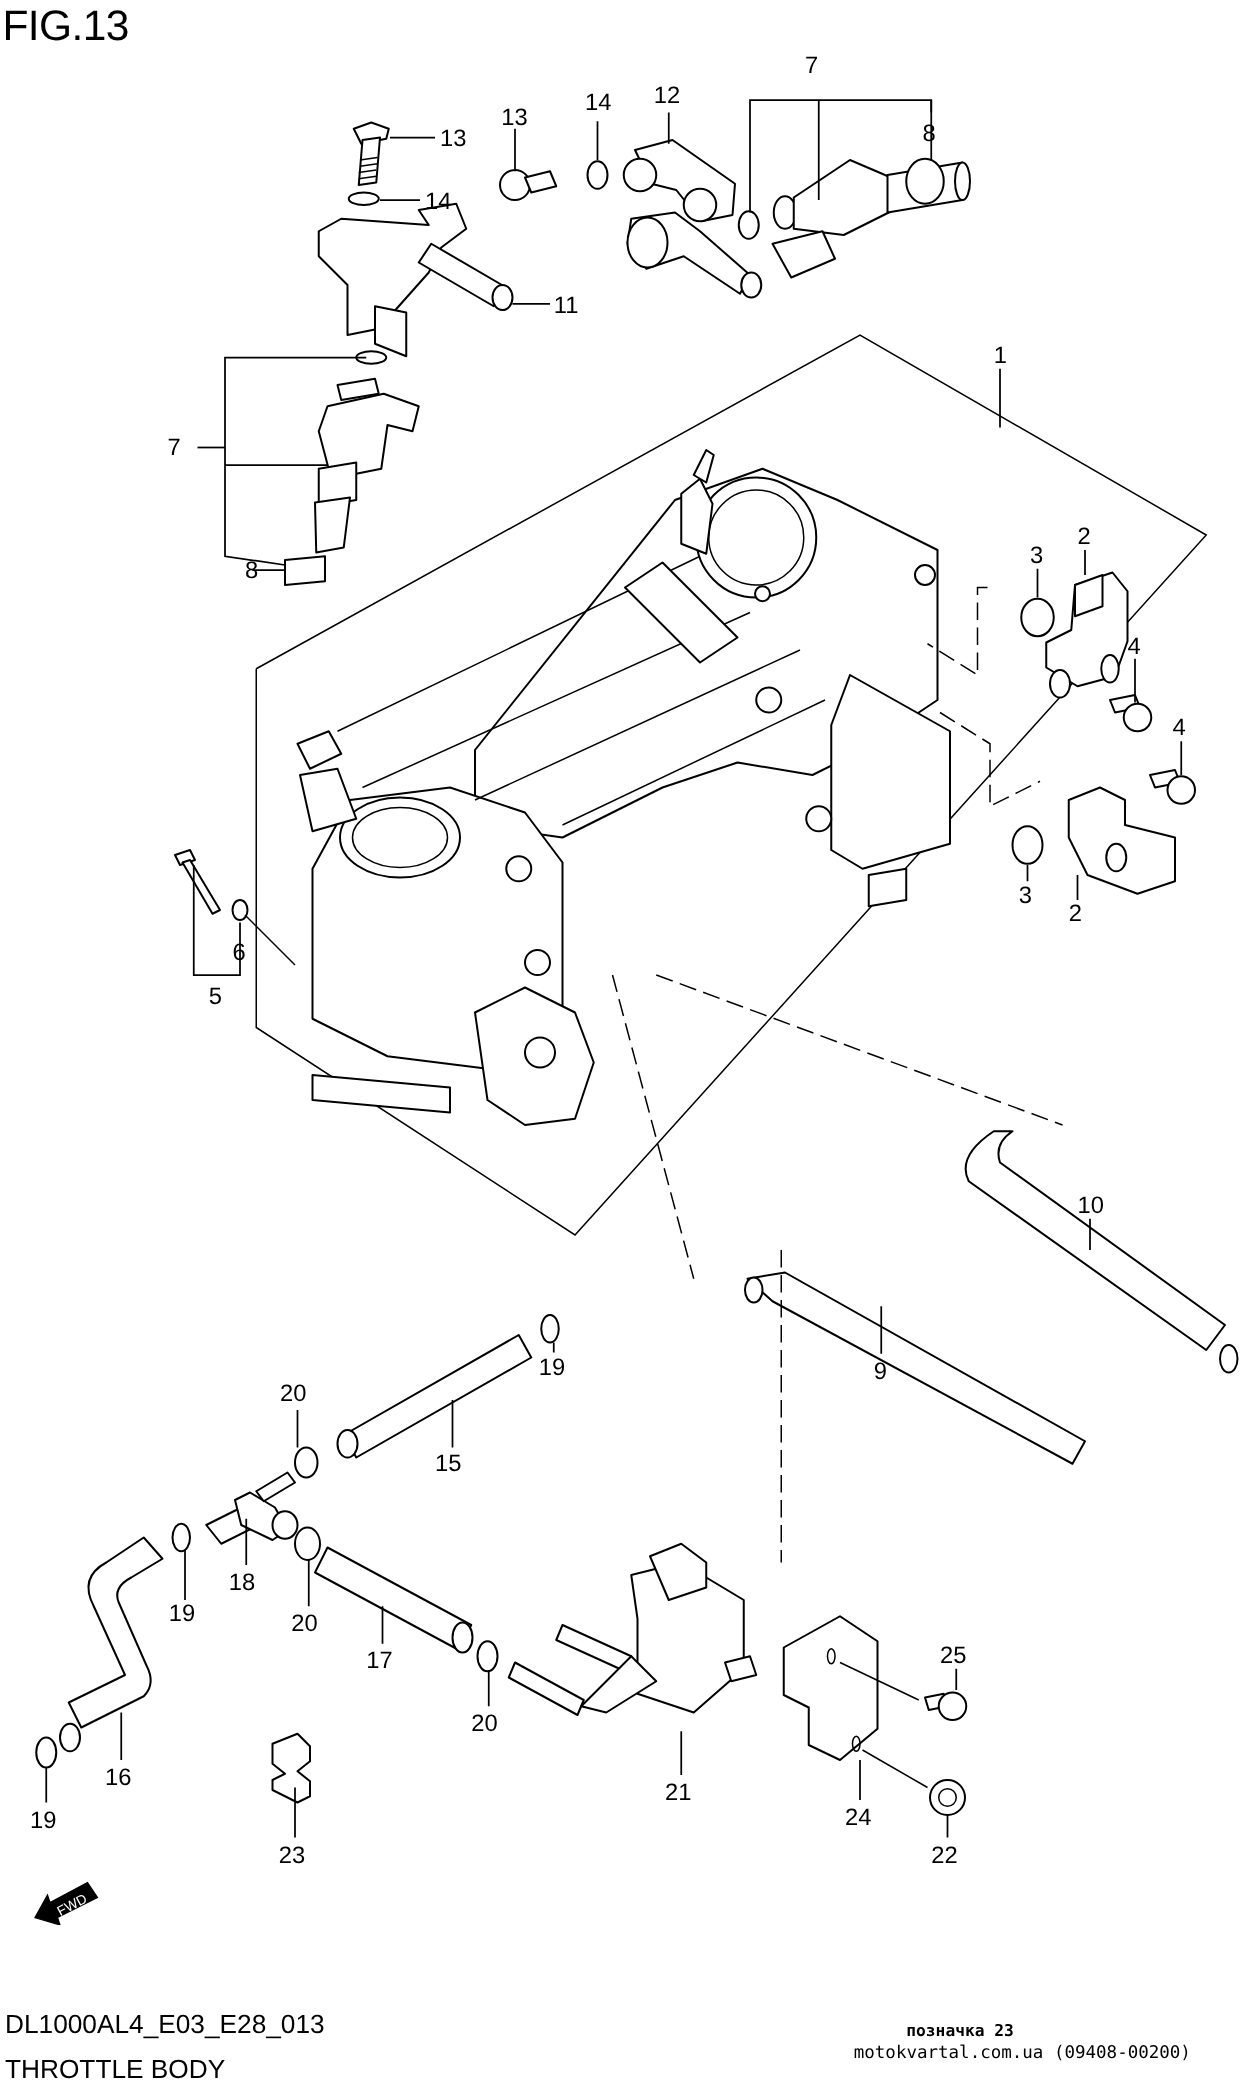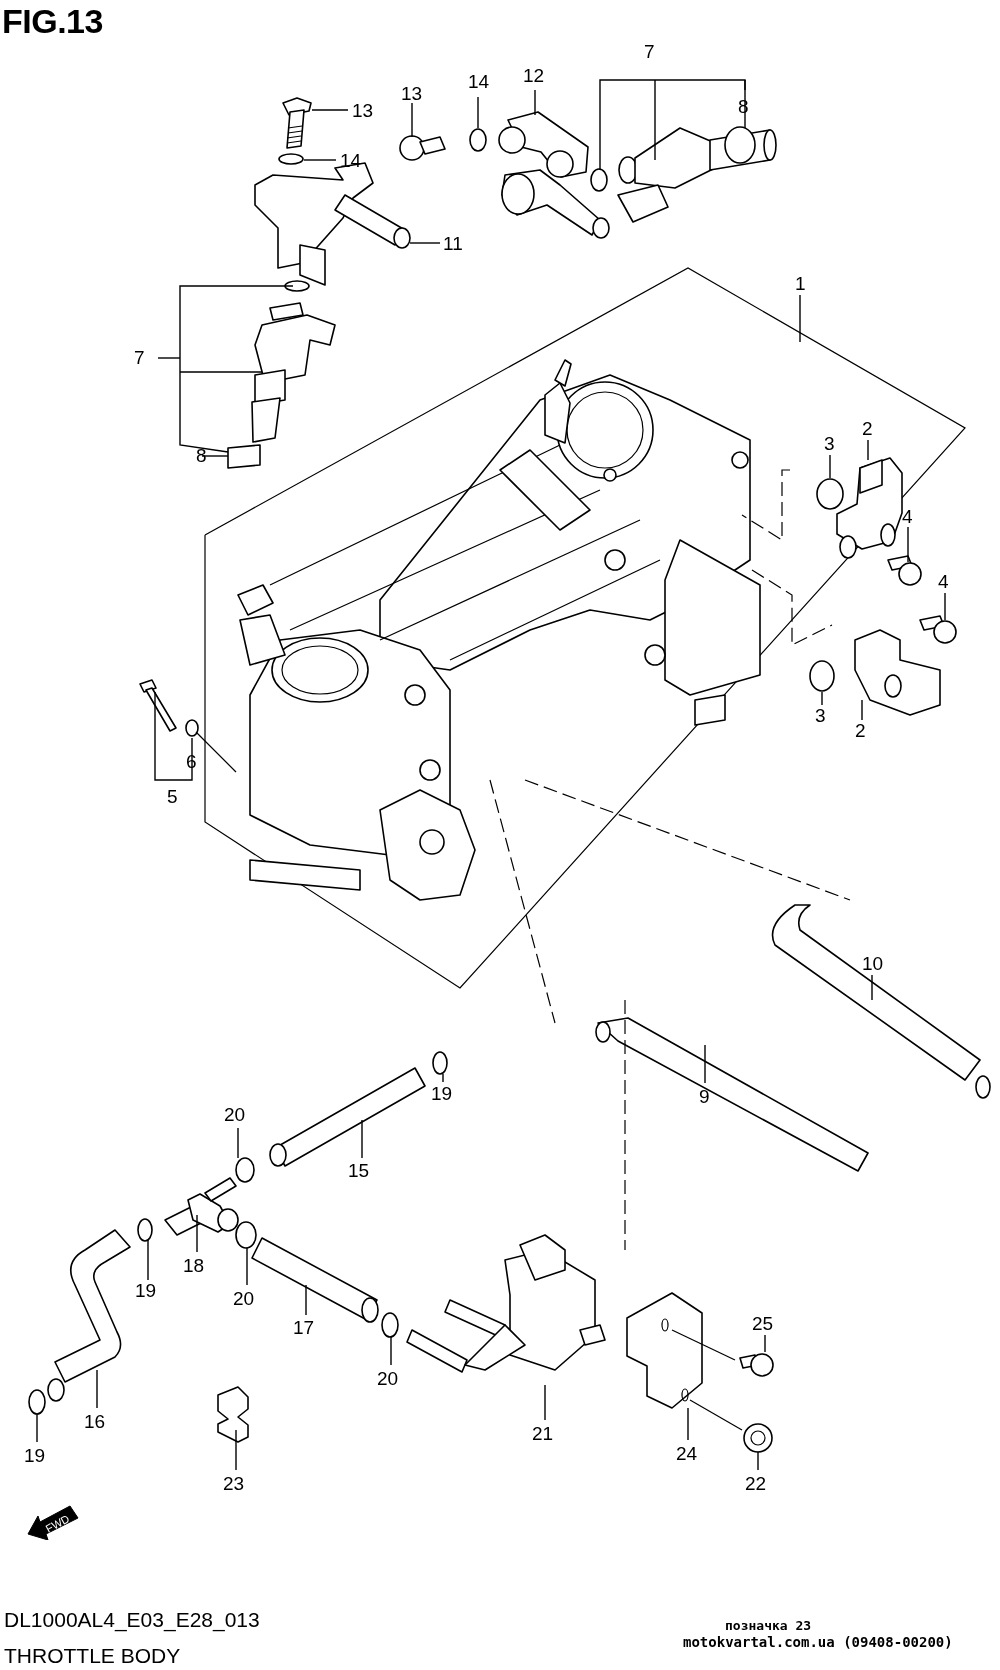--- a/index.html
+++ b/index.html
@@ -1,27 +1,27 @@
 <!DOCTYPE html>
 <html><head>
 <meta charset="utf-8">
 <style>
   html, body { margin: 0; padding: 0; background: #ffffff; }
   body { width: 1000px; height: 1670px; position: relative; overflow: hidden; font-family: "Liberation Sans", sans-serif; color: #000; }
-  #fig-title { position: absolute; left: 2px; top: 2px; font-size: 34px; font-weight: bold; letter-spacing: -0.5px; text-align: center; }
+  #fig-title { position: absolute; left: 2px; top: 2px; font-size: 34px; font-weight: normal; letter-spacing: -0.5px; text-align: center; }
   #diagram { position: absolute; left: 0; top: 0; }
   .callout { font-family: "Liberation Sans", sans-serif; font-size: 19px; fill: #000; }
   .part { fill: #fff; stroke: #000; stroke-width: 1.6; stroke-linejoin: round; stroke-linecap: round; }
   .thin { fill: none; stroke: #000; stroke-width: 1.2; }
   .lead { fill: none; stroke: #000; stroke-width: 1.4; }
   .dash { fill: none; stroke: #000; stroke-width: 1.2; stroke-dasharray: 14 6; }
   #code-line { position: absolute; left: 4px; top: 1608px; font-size: 21px; }
   #section-line { position: absolute; left: 4px; top: 1644px; font-size: 21px; }
   #watermark1 { position: absolute; left: 725px; top: 1618px; font-family: "DejaVu Sans Mono", monospace; font-weight: bold; font-size: 13px; }
-  #watermark2 { position: absolute; left: 683px; top: 1634px; font-family: "DejaVu Sans Mono", monospace; font-weight: bold; font-size: 14px; }
+  #watermark2 { position: absolute; left: 683px; top: 1634px; font-family: "DejaVu Sans Mono", monospace; font-weight: normal; font-size: 14px; }
   #fwd-badge { position: absolute; left: 26px; top: 1500px; }
 </style>
 </head>
 <body>
 
 <div id="fig-title">FIG.13</div>
 
 <svg id="diagram" width="1000" height="1670" viewBox="0 0 1000 1670">
 
   <g>

